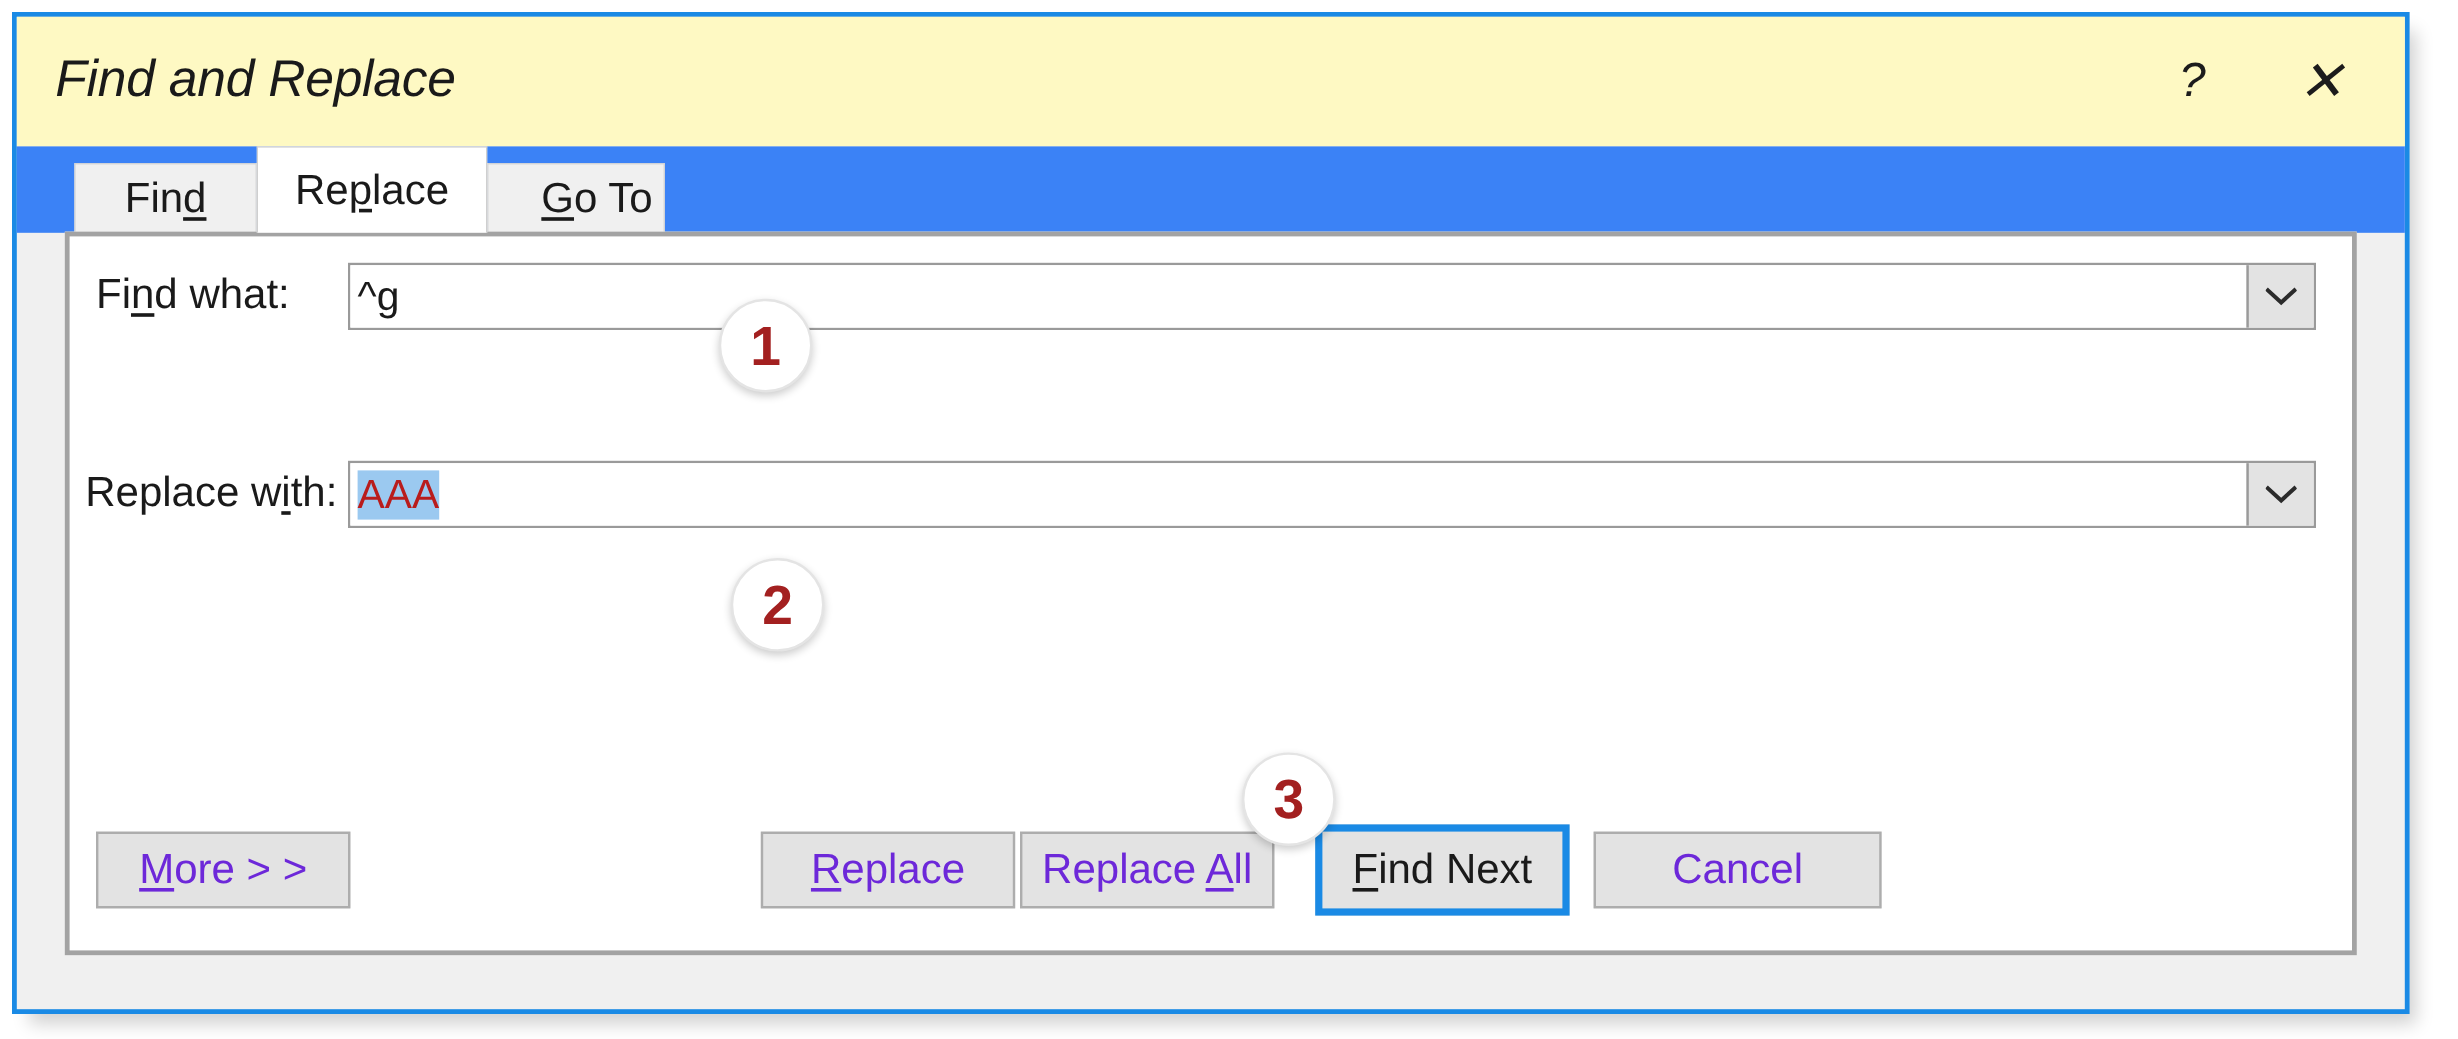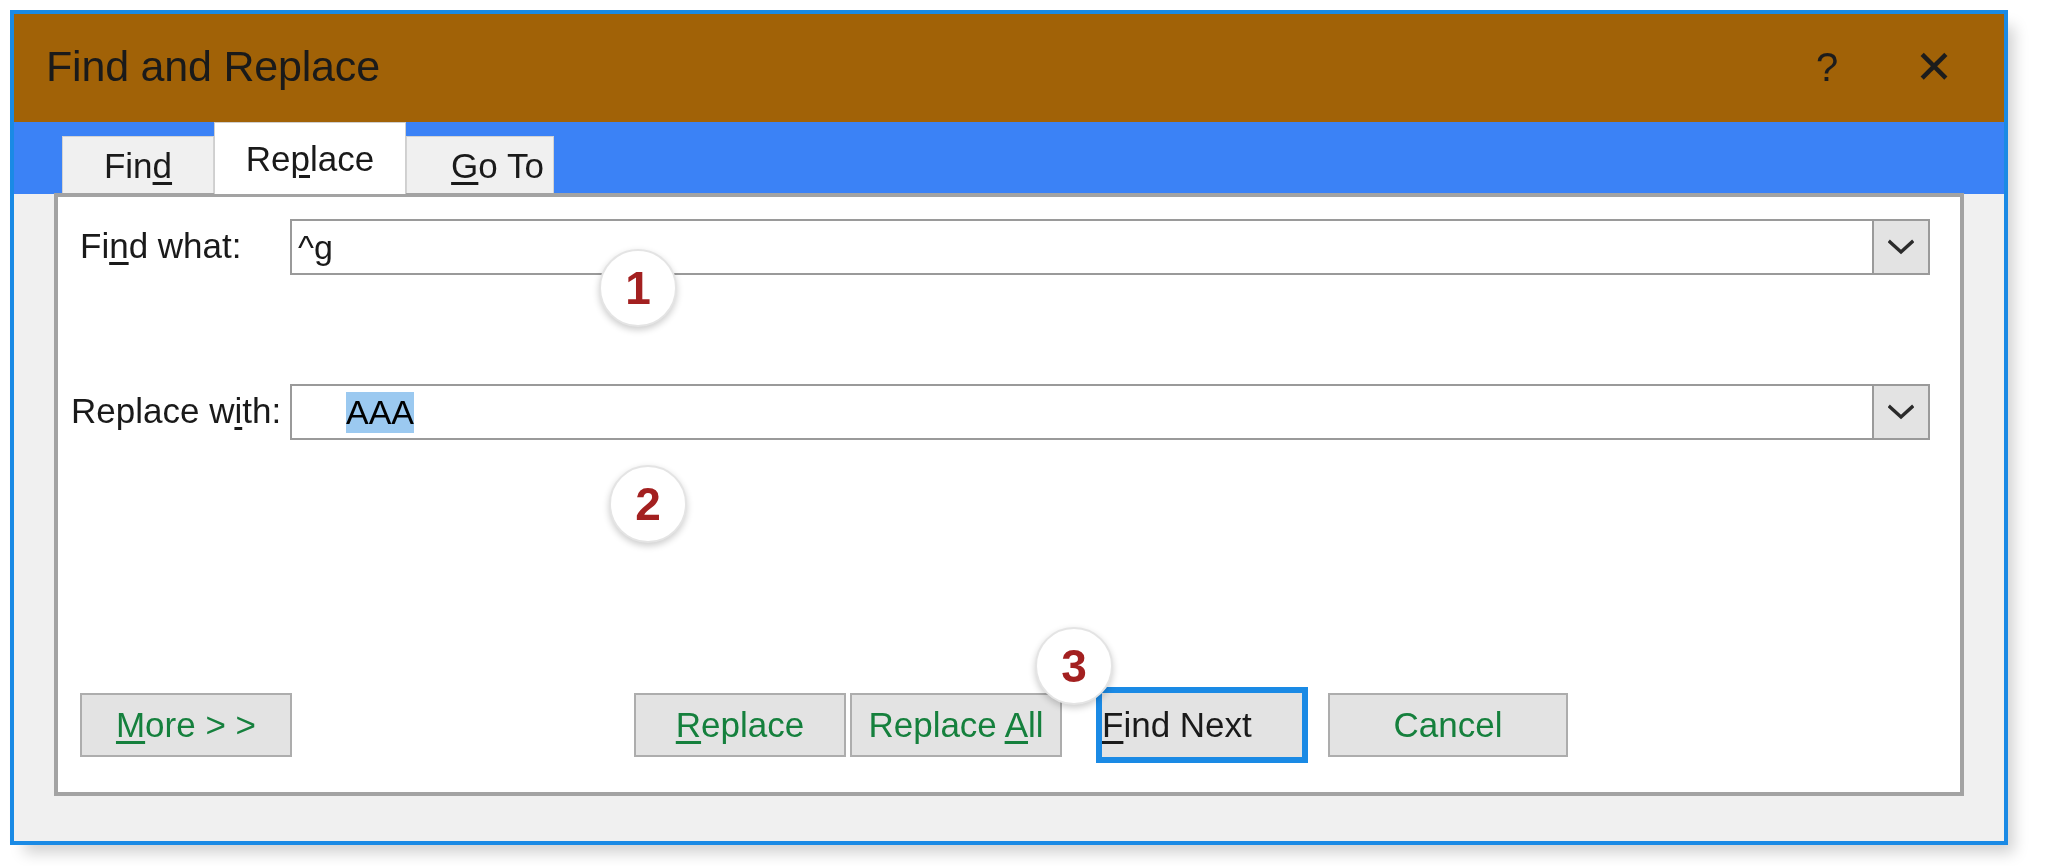--- a/index.html
+++ b/index.html
@@ -36,22 +36,23 @@
     box-sizing: border-box;
     box-shadow: 10px 12px 14px -4px rgba(0,0,0,0.18);
   }
 
   
   .titlebar {
     position: absolute;
     left: 0; top: 0;
     right: 0;
     height: 108px;
-    background: #a16207;
-    box-sizing: border-box;
+    background: #fef9c3;
+    box-sizing: border-box;
+    font-style: italic;
   }
   .title-text {
     position: absolute;
     left: 32px;
     top: 28px;
     font-size: 43px;
     color: #1a1a1a;
     letter-spacing: -0.2px;
     white-space: nowrap;
   }
@@ -155,23 +156,22 @@
     align-items: center;
     padding-left: 6px;
     font-size: 34px;
     color: #1a1a1a;
     overflow: hidden;
     white-space: nowrap;
     background: #ffffff;
   }
   .combo-input .sel {
     background: #9bc9f0;
-    color: #000000;
+    color: #b91c1c;
     padding: 1px 0;
-    margin-left: 48px;
   }
   .combo-arrow {
     flex: 0 0 auto;
     width: 54px;
     background: #e3e3e3;
     border-left: 2px solid #9a9a9a;
     display: flex;
     align-items: center;
     justify-content: center;
     cursor: default;
@@ -182,42 +182,42 @@
   .btn {
     position: absolute;
     height: 64px;
     background: #e3e3e3;
     border: 2px solid #adadad;
     box-sizing: border-box;
     display: flex;
     align-items: center;
     justify-content: center;
     font-size: 35px;
-    color: #15803d;
+    color: #6d28d9;
     cursor: default;
     user-select: none;
     white-space: nowrap;
   }
   .btn-more       { left: 22px;   top: 496px; width: 212px; }
   .btn-replace    { left: 576px;  top: 496px; width: 212px; }
   .btn-replaceall { left: 792px;  top: 496px; width: 212px; }
   .btn-cancel     { left: 1270px; top: 496px; width: 240px; }
 
   .btn-findnext {
     position: absolute;
     left: 1038px;
     top: 490px;
     width: 212px;
     height: 76px;
     border: 6px solid #1a8ae5;
     background: #e3e3e3;
     box-sizing: border-box;
     display: flex;
     align-items: center;
-    justify-content: flex-start;
+    justify-content: center;
     font-size: 35px;
     color: #1a1a1a;
     cursor: default;
     user-select: none;
     white-space: nowrap;
   }
 
   .acc { text-decoration: underline; text-underline-offset: 4px; }
 
   

